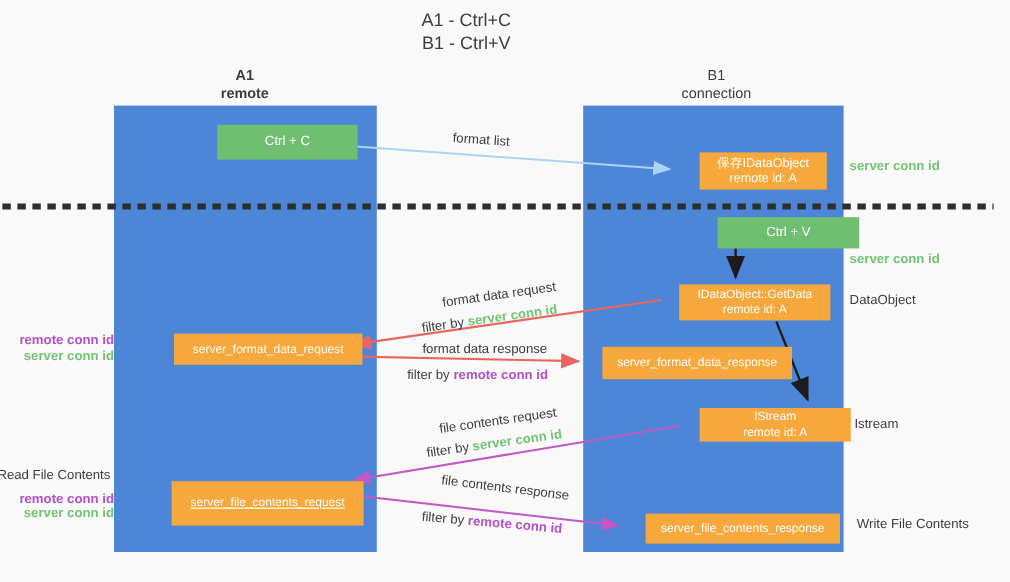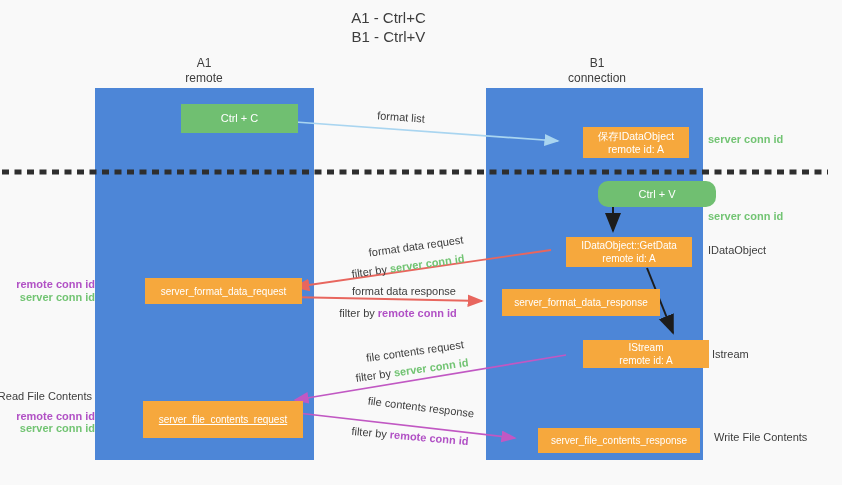--- a/index.html
+++ b/index.html
@@ -12,34 +12,34 @@
   .canvas{position:relative;width:842px;height:485px;background:var(--bg);overflow:hidden;}
 
   .title{position:absolute;top:8px;left:0;width:777px;text-align:center;
          font-size:15px;line-height:19px;color:var(--dark);z-index:5;}
 
   .lane{position:absolute;top:88px;height:372px;background:var(--lane-blue);z-index:1;}
   .lane-a{left:95px;width:219px;}
   .lane-b{left:486px;width:217px;}
   .lane-head{position:absolute;top:56px;width:120px;text-align:center;
              font-size:12px;line-height:15px;color:var(--dark);z-index:5;}
-  .lane-head-a{left:144px;}
+  .lane-head-a{left:144px;font-weight:bold;}
   .lane-head-b{left:537px;}
 
   svg.arrows{position:absolute;left:0;top:0;width:842px;height:485px;z-index:2;}
 
   .node{position:absolute;display:flex;flex-direction:column;align-items:center;
         justify-content:center;color:#fff;text-align:center;z-index:3;
         font-size:10px;line-height:13px;white-space:nowrap;}
   .green-box{background:var(--green);margin-left:44px;}
   .orange-box{background:var(--orange);margin-left:15px;}
 
   .n-ctrl-c{left:137px;top:104px;width:117px;height:29px;font-size:11px;}
   .n-save{left:568px;top:127px;width:106px;height:31px;font-size:10.5px;line-height:12.5px;}
-  .n-ctrl-v{left:554px;top:181px;width:118px;height:26px;font-size:11px;border-radius:10px;}
+  .n-ctrl-v{left:554px;top:181px;width:118px;height:26px;font-size:11px;}
   .n-getdata{left:551px;top:237px;width:126px;height:30px;}
   .n-fmt-req{left:130px;top:278px;width:157px;height:26px;align-items:center;}
   .n-fmt-resp{left:487px;top:289px;width:158px;height:27px;}
   .n-istream{left:568px;top:340px;width:126px;height:28px;}
   .n-file-req{left:128px;top:401px;width:160px;height:37px;text-decoration:underline;}
   .n-file-resp{left:523px;top:428px;width:162px;height:25px;}
 
   .lbl{position:absolute;font-size:11px;color:var(--dark);white-space:nowrap;z-index:4;}
   .ctr{transform:translate(-50%,-50%);}
   .green-t{color:var(--green-text);font-weight:bold;}
@@ -166,21 +166,21 @@
 
   <div class="lbl ctr" style="left:421px;top:407px;transform:translate(-50%,-50%) rotate(7deg);">file contents response</div>
 
   <div class="lbl ctr" style="left:410px;top:436px;transform:translate(-50%,-50%) rotate(5deg);">
     <span>filter by</span>
     <span class="purple-t">remote conn id</span>
   </div>
 
   <div class="lbl right-col green-t" style="top:133px;">server conn id</div>
   <div class="lbl right-col green-t" style="top:210px;">server conn id</div>
-  <div class="lbl right-col" style="top:244px;">IDataObject</div>
+  <div class="lbl right-col" style="top:244px;">DataObject</div>
   <div class="lbl" style="left:712px;top:348px;">Istream</div>
   <div class="lbl" style="left:714px;top:431px;">Write File Contents</div>
 
   <div class="lbl left-col purple-t" style="top:278px;">remote conn id</div>
   <div class="lbl left-col green-t" style="top:291px;">server conn id</div>
   <div class="lbl left-col" style="top:390px;right:750px;">Read File Contents</div>
   <div class="lbl left-col purple-t" style="top:410px;">remote conn id</div>
   <div class="lbl left-col green-t" style="top:422px;">server conn id</div>
 
 </div>

